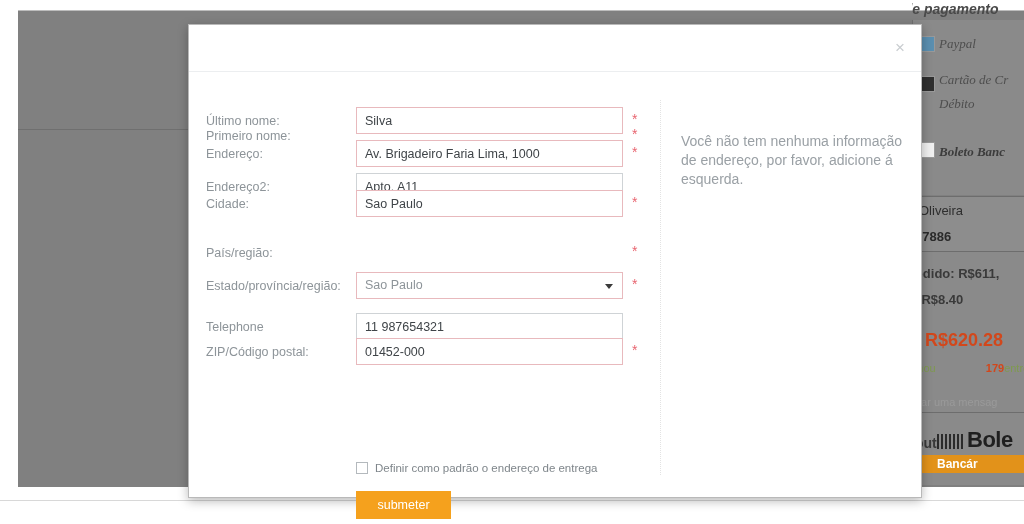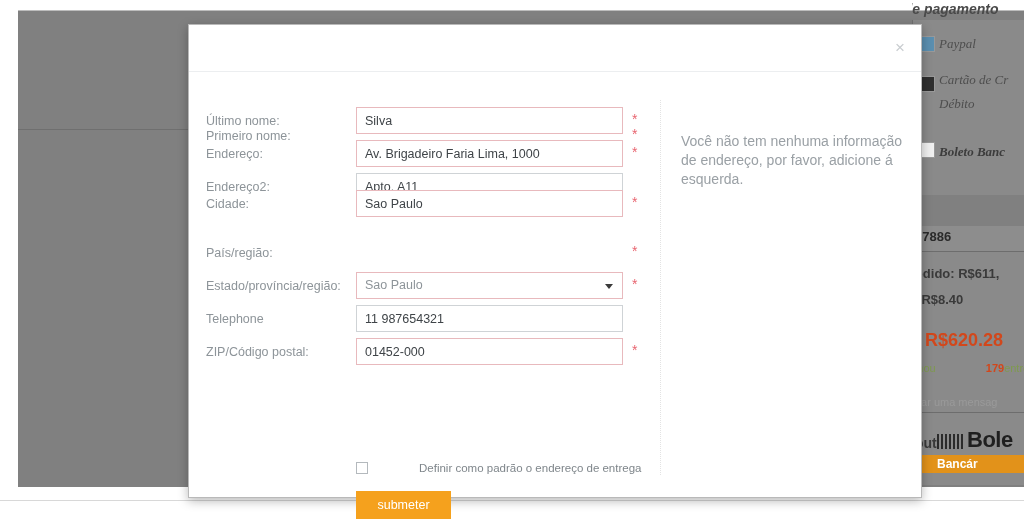--- a/index.html
+++ b/index.html
@@ -370,21 +370,20 @@
     border-radius: 50%;
   }
 
   
   .check-row {
     position: absolute;
     left: 167px;
     top: 390px;
     display: flex;
     align-items: flex-end;
-    gap: 44px;
   }
   .checkbox {
     width: 12px;
     height: 12px;
     border: 1px solid #b4b9bd;
     background: #ffffff;
     box-sizing: border-box;
     margin-right: 7px;
     cursor: pointer;
   }
@@ -436,20 +435,21 @@
     <div class="bg-pay-box">
       <span class="bg-pay-ico i1"></span>
       <span class="bg-pay-ico i2"></span>
       <span class="bg-pay-ico i3"></span>
       <div class="bg-pay-row r1">Paypal</div>
       <div class="bg-pay-row r2">Cartão de Cr</div>
       <div class="bg-pay-row r3">Débito</div>
       <div class="bg-pay-row r4">Boleto Banc</div>
     </div>
 
+    <div class="bg-name">Oliveira</div>
     <div class="bg-num">97886</div>
 
     <div class="bg-totals">
       <div class="bg-tot-line l1">r pedido: R$611,</div>
       <div class="bg-tot-line l2">vio R$8.40</div>
       <div class="bg-tot-big">
         <span>al: </span><span class="amount">R$620.28</span>
       </div>
       <div class="bg-points">
         <span>ganhou </span><b>179</b><span>entrega</span>
@@ -523,21 +523,21 @@
         <span class="form-label">Estado/província/região:</span>
         <div class="field-wrap">
           <div class="select-box req">
             <span class="select-value plain">Sao Paulo</span>
             <span class="select-arrow"></span>
           </div>
         </div>
         <span class="req-star">*</span>
       </div>
 
-      <div class="form-row" style="top:231px;position:absolute;width:471px;text-decoration:underline;">
+      <div class="form-row" style="top:239px;position:absolute;width:471px;text-decoration:underline;">
         <span class="form-label">Telephone</span>
         <div class="field-wrap">
           <input class="text-input" type="text" value="11 987654321" style="">
         </div>
       </div>
 
       <div class="form-row" style="top:264px;position:absolute;width:471px;">
         <span class="form-label">ZIP/Código postal:</span>
         <div class="field-wrap">
           <input class="text-input req" type="text" value="01452-000" style="">

